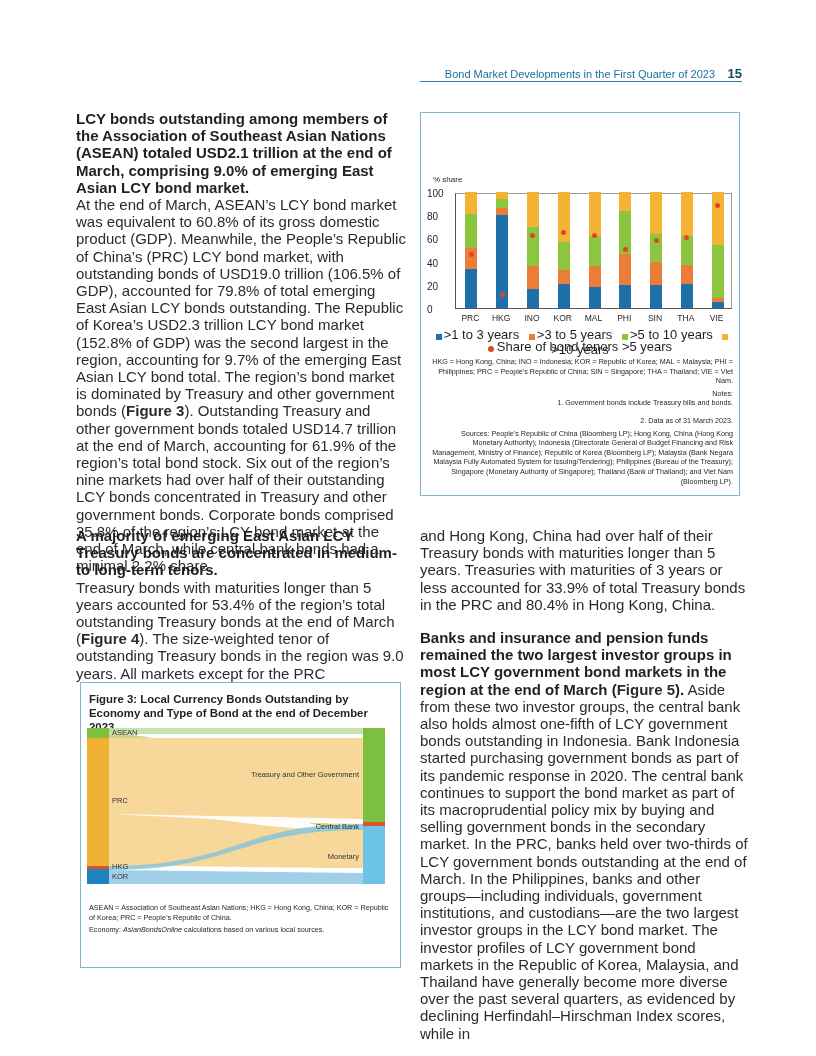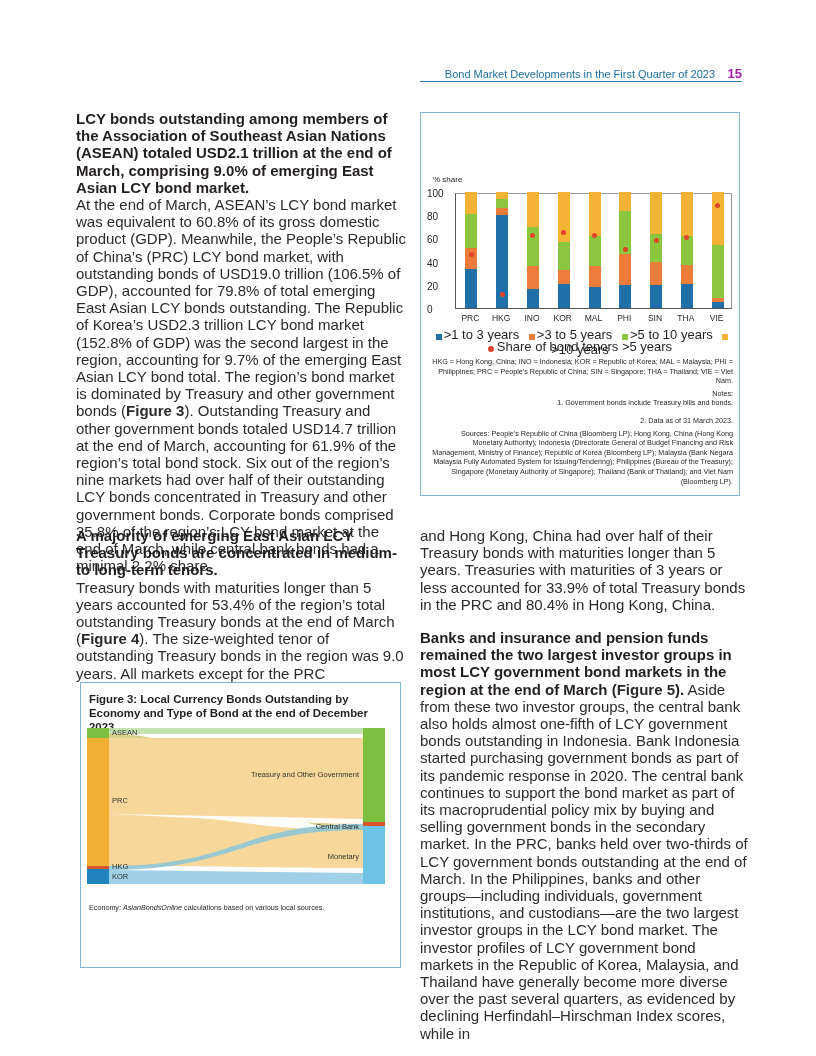--- a/index.html
+++ b/index.html
@@ -1,21 +1,21 @@
 <!DOCTYPE html>
 <html><head>
 <meta charset="utf-8">
 <style>
   * { box-sizing: border-box; margin: 0; padding: 0; }
   html, body { width: 816px; height: 1056px; background: #ffffff; overflow: hidden; }
   body { font-family: "Liberation Sans", sans-serif; color: #231f20; position: relative; }
 
   .running-header { position: absolute; left: 420px; top: 64px; width: 322px; height: 18px; border-bottom: 1px solid #2a7fa8; text-align: right; }
   .running-header .title { font-size: 11px; color: #1b6fa0; margin-right: 8px; }
-  .running-header .num { font-size: 13px; font-weight: bold; color: #a21caf; }
+  .running-header .num { font-size: 13px; font-weight: bold; color: #0c4a6e; }
 
   .col { position: absolute; font-size: 15px; line-height: 17.2px; color: #2b2b2b; }
   .col p { margin: 0; }
   .col .lead { font-weight: bold; color: #231f20; }
   .col b { font-weight: bold; }
 
   .figbox { position: absolute; border: 1px solid #7fb6cf; background: #fff; }
   .figbox.fig4 { left: 420px; top: 112px; width: 320px; height: 384px; }
   .figbox.fig3 { left: 80px; top: 682px; width: 321px; height: 286px; }
   .fig-title { font-size: 11.4px; font-weight: bold; line-height: 14px; color: #231f20; }
@@ -192,15 +192,16 @@
     </svg>
     <span class="sk-label" style="left:25px; top:0px;">ASEAN</span>
     <span class="sk-label" style="left:25px; top:68px;">PRC</span>
     <span class="sk-label" style="left:25px; top:134px;">HKG</span>
     <span class="sk-label" style="left:25px; top:144px;">KOR</span>
     <span class="sk-label" style="right:26px; top:42px;">Treasury and Other Government</span>
     <span class="sk-label" style="right:26px; top:94px;">Central Bank</span>
     <span class="sk-label" style="right:26px; top:124px;">Monetary</span>
   </div>
   <div class="fig-notes" style="position:absolute; left:8px; top:220px; width:305px;">
+    <p>ASEAN = Association of Southeast Asian Nations; HKG = Hong Kong, China; KOR = Republic of Korea; PRC = People’s Republic of China.</p>
     <p><span>Economy: </span><i>AsianBondsOnline</i><span> calculations based on various local sources.</span></p>
   </div>
 </div>
 
 </body></html>

